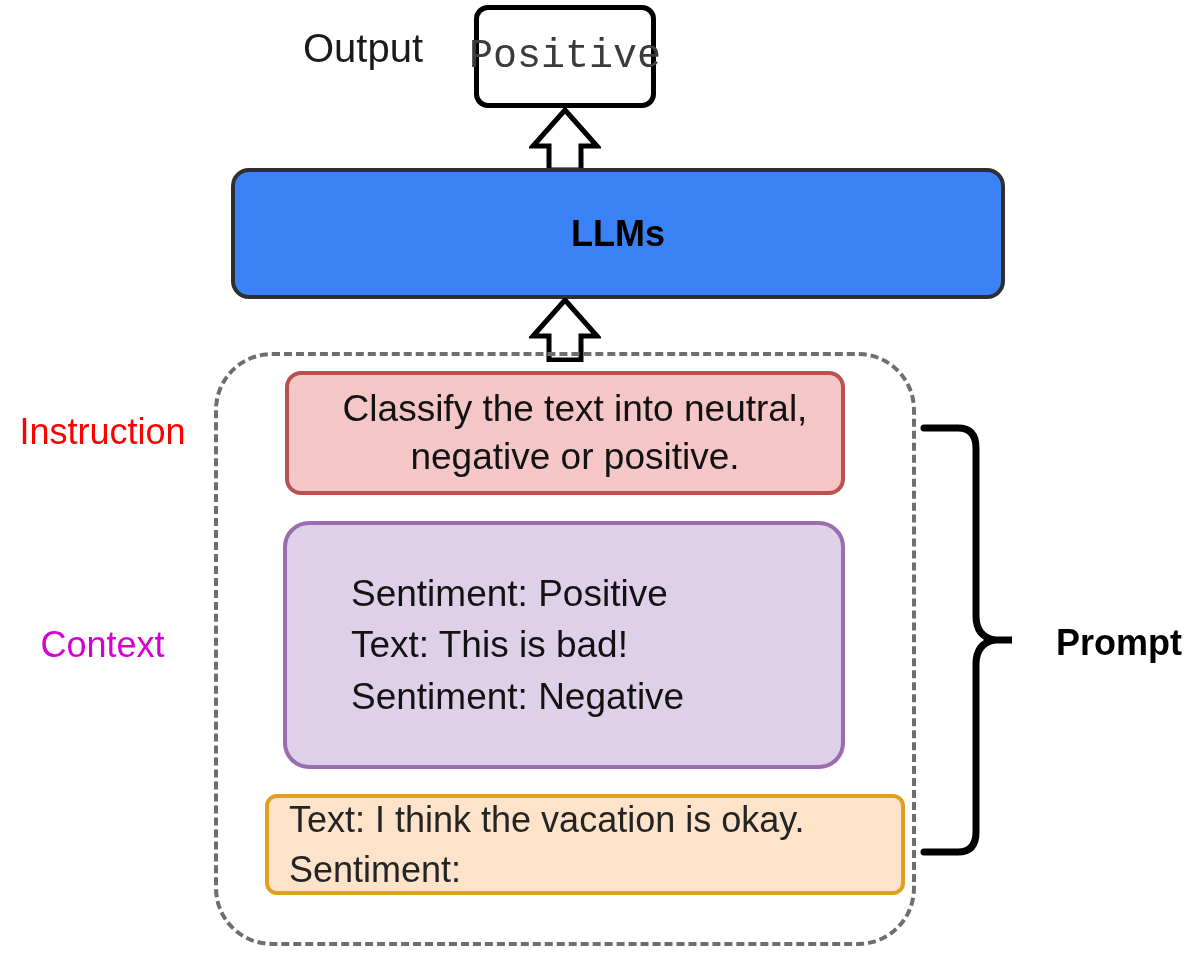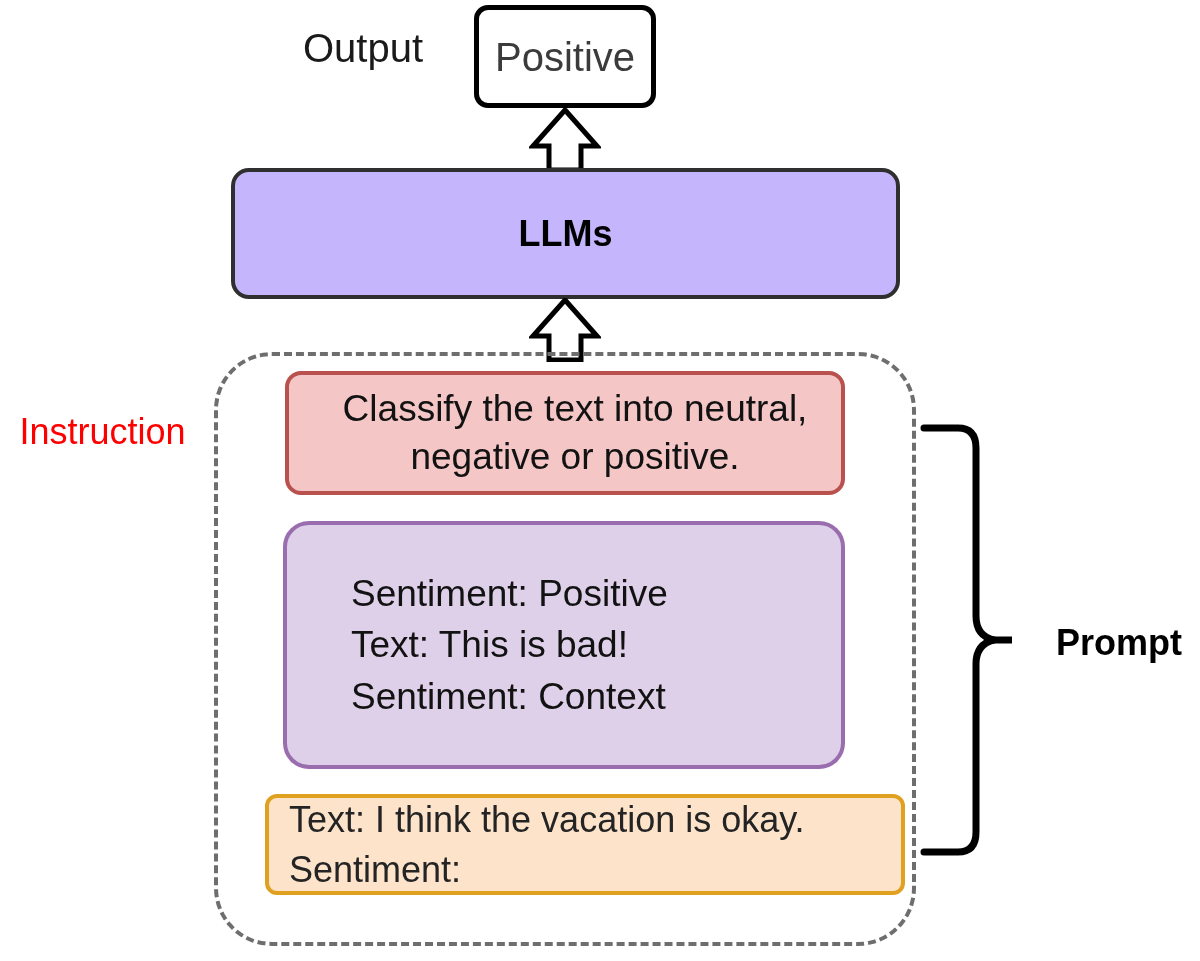--- a/index.html
+++ b/index.html
@@ -37,34 +37,35 @@
     top: 5px;
     width: 182px;
     height: 103px;
     border: 5px solid #000000;
     border-radius: 14px;
     background: #ffffff;
     box-sizing: border-box;
     display: flex;
     align-items: center;
     justify-content: center;
+    font-family: Liberation Mono, monospace;
   }
   #positive-box .txt {
     font-size: 40px;
     color: #3b3b3b;
     line-height: 1;
   }
 
   
   #llms-box {
     left: 231px;
     top: 168px;
-    width: 669px;
+    width: 774px;
     height: 131px;
-    background: #c4b5fd;
+    background: #3b82f6;
     border: 4px solid #2f2f2f;
     border-radius: 18px;
     box-sizing: border-box;
     display: flex;
     align-items: center;
     justify-content: center;
   }
   #llms-box .txt {
     font-size: 36px;
     font-weight: bold;
@@ -207,24 +208,25 @@
   </svg>
 
   <div class="abs" id="prompt-container"></div>
 
   <div class="abs side-label" id="instruction-label">Instruction</div>
   <div class="abs content-box" id="instruction-box">
     <div class="line">Classify the text into neutral,</div>
     <div class="line">negative or positive.</div>
   </div>
 
+  <div class="abs side-label" id="context-label">Context</div>
   <div class="abs content-box" id="context-box">
     <div class="line">Sentiment: Positive</div>
     <div class="line">Text: This is bad!</div>
-    <div class="line">Sentiment: Context</div>
+    <div class="line">Sentiment: Negative</div>
   </div>
 
   <div class="abs content-box" id="input-text-box">
     <div class="line">Text: I think the vacation is okay.</div>
     <div class="line">Sentiment:</div>
   </div>
 
   <svg class="abs" id="prompt-brace" width="92" height="440" viewBox="0 0 92 440">
     <path d="M 4 8
              L 38 8

